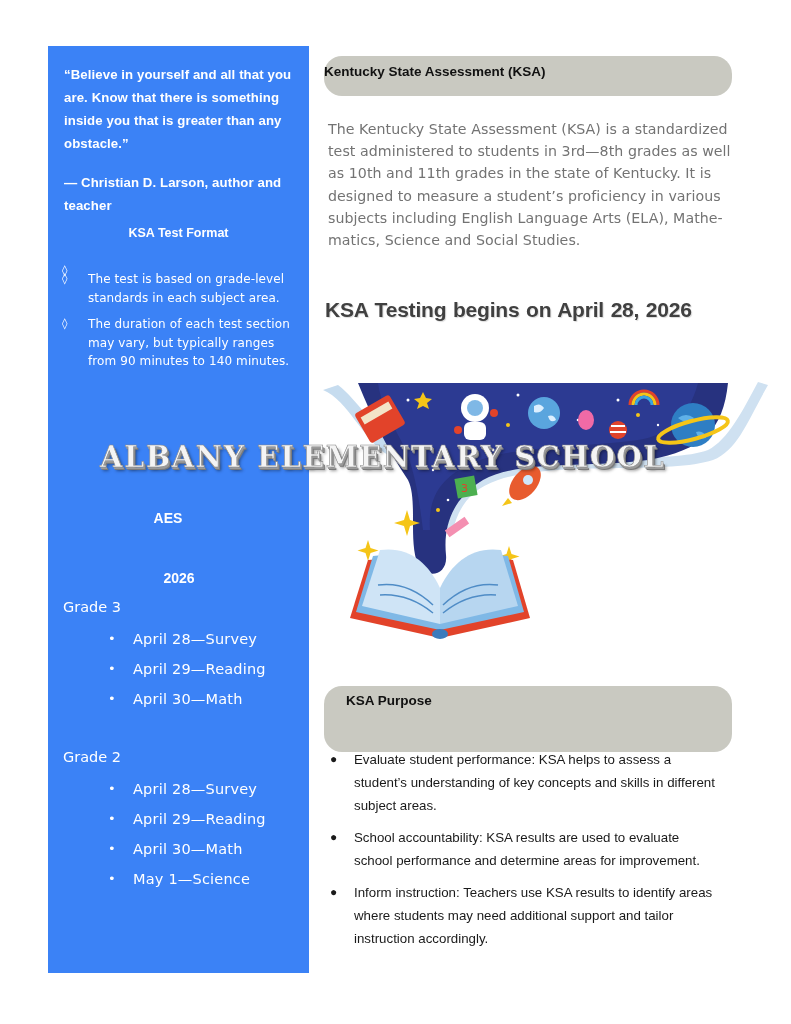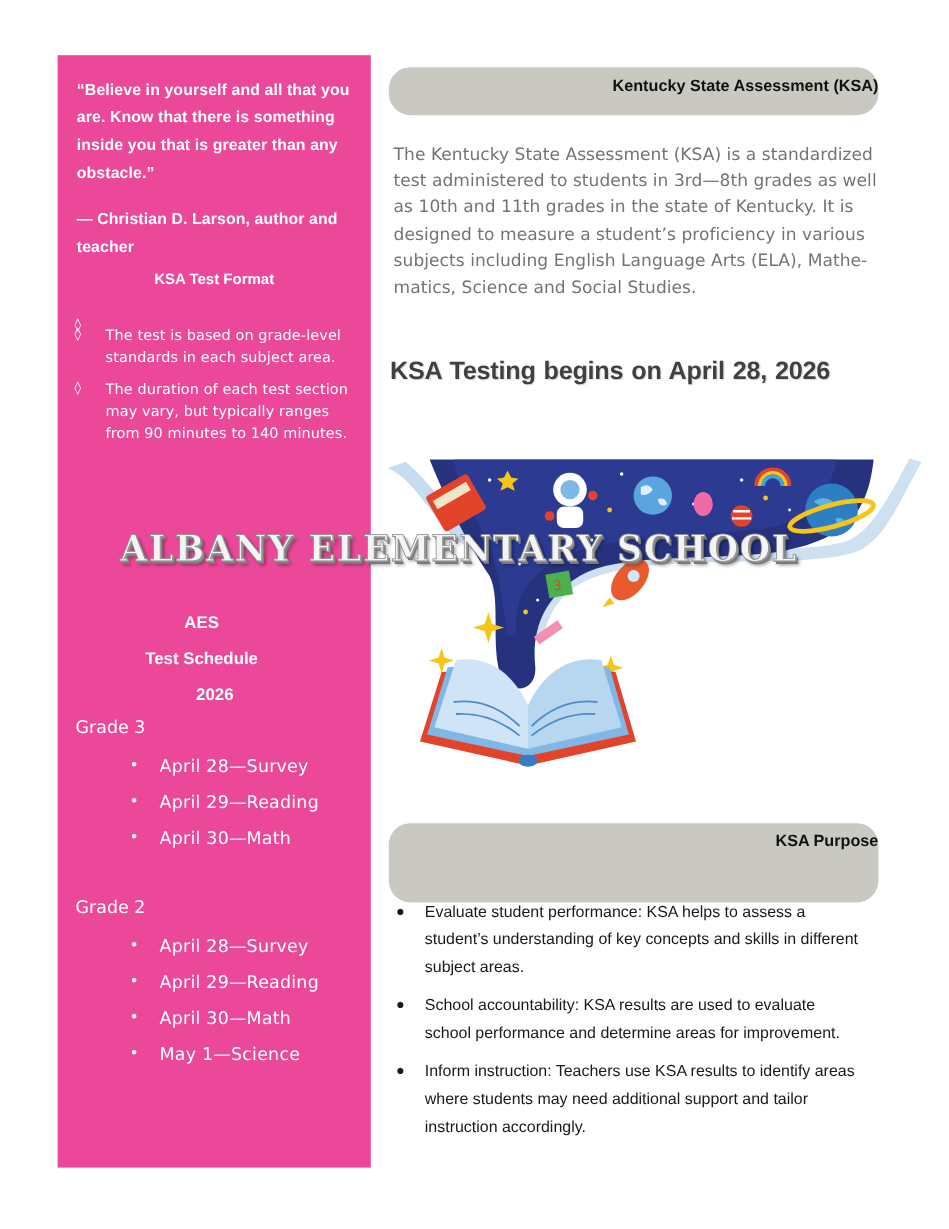--- a/index.html
+++ b/index.html
@@ -2,21 +2,21 @@
 <html><head>
 <meta charset="utf-8">
 <style>
   * { box-sizing: border-box; margin: 0; padding: 0; }
   html, body { width: 791px; height: 1024px; background: #ffffff; overflow: hidden; }
   body { position: relative; font-family: "DejaVu Sans", sans-serif; color: #1a1a1a; }
 
   
   .sidebar {
     position: absolute; left: 48px; top: 46px; width: 261px; height: 927px;
-    background: #ec4899; color: #ffffff;
+    background: #3b82f6; color: #ffffff;
   }
   .quote {
     position: absolute; left: 16px; top: 17px; width: 235px;
     font-family: "Liberation Sans", sans-serif; font-weight: bold;
     font-size: 13.2px; line-height: 23px; letter-spacing: 0.1px;
   }
   .quote-author { margin-top: 16px; }
   .format-title {
     position: absolute; left: 0; top: 180px; width: 261px; text-align: center;
     font-family: "Liberation Sans", sans-serif; font-weight: bold; font-size: 12.5px;
@@ -53,21 +53,21 @@
     font-family: "DejaVu Serif", serif; font-weight: bold; font-size: 29px;
     letter-spacing: 1.4px; color: #f4f4f4; z-index: 5;
     text-shadow: 1px 1px 0 #9a9a9a, 2px 2px 0 #7a7a7a, 3px 3px 3px rgba(0,0,0,0.45);
     -webkit-text-stroke: 0.6px #8a8a8a;
     transform: scaleY(1.05);
   }
 
   
   .hdr-box {
     position: absolute; left: 324px; width: 408px; background: #c9c9c1;
-    text-align: right; font-family: "Liberation Sans", sans-serif; font-weight: bold;
+    text-align: left; font-family: "Liberation Sans", sans-serif; font-weight: bold;
     font-size: 13.5px; color: #111; border-radius: 18px;
   }
   .hdr-ksa { top: 56px; height: 40px; padding-top: 8px; }
   .hdr-purpose { top: 686px; height: 66px; padding-top: 7px; padding-left: 22px; }
   .intro {
     position: absolute; left: 328px; top: 118px; width: 410px;
     font-size: 14.2px; line-height: 22.2px; color: #737373; letter-spacing: 0.05px;
   }
   .begins {
     position: absolute; left: 325px; top: 298px; white-space: nowrap;
@@ -105,21 +105,20 @@
       <span class="diamond">◊</span>
       <span>The test is based on grade-level standards in each subject area.</span>
     </li>
     <li>
       <span class="diamond">◊</span>
       <span>The duration of each test section may vary, but typically ranges from 90 minutes to 140 minutes.</span>
     </li>
   </ul>
 
   <div class="sched-head" style="top:464px;">AES</div>
-  <div class="sched-head" style="top:494px;">Test Schedule</div>
   <div class="sched-head" style="top:524px;padding-left:22px;">2026</div>
 
   <div class="grade-label" style="top:553px;">Grade 3</div>
   <ul class="sched-list" style="top:583px;">
     <li><span class="dot">•</span><span>April 28—Survey</span></li>
     <li><span class="dot">•</span><span>April 29—Reading</span></li>
     <li><span class="dot">•</span><span>April 30—Math</span></li>
   </ul>
 
   <div class="grade-label" style="top:703px;">Grade 2</div>

